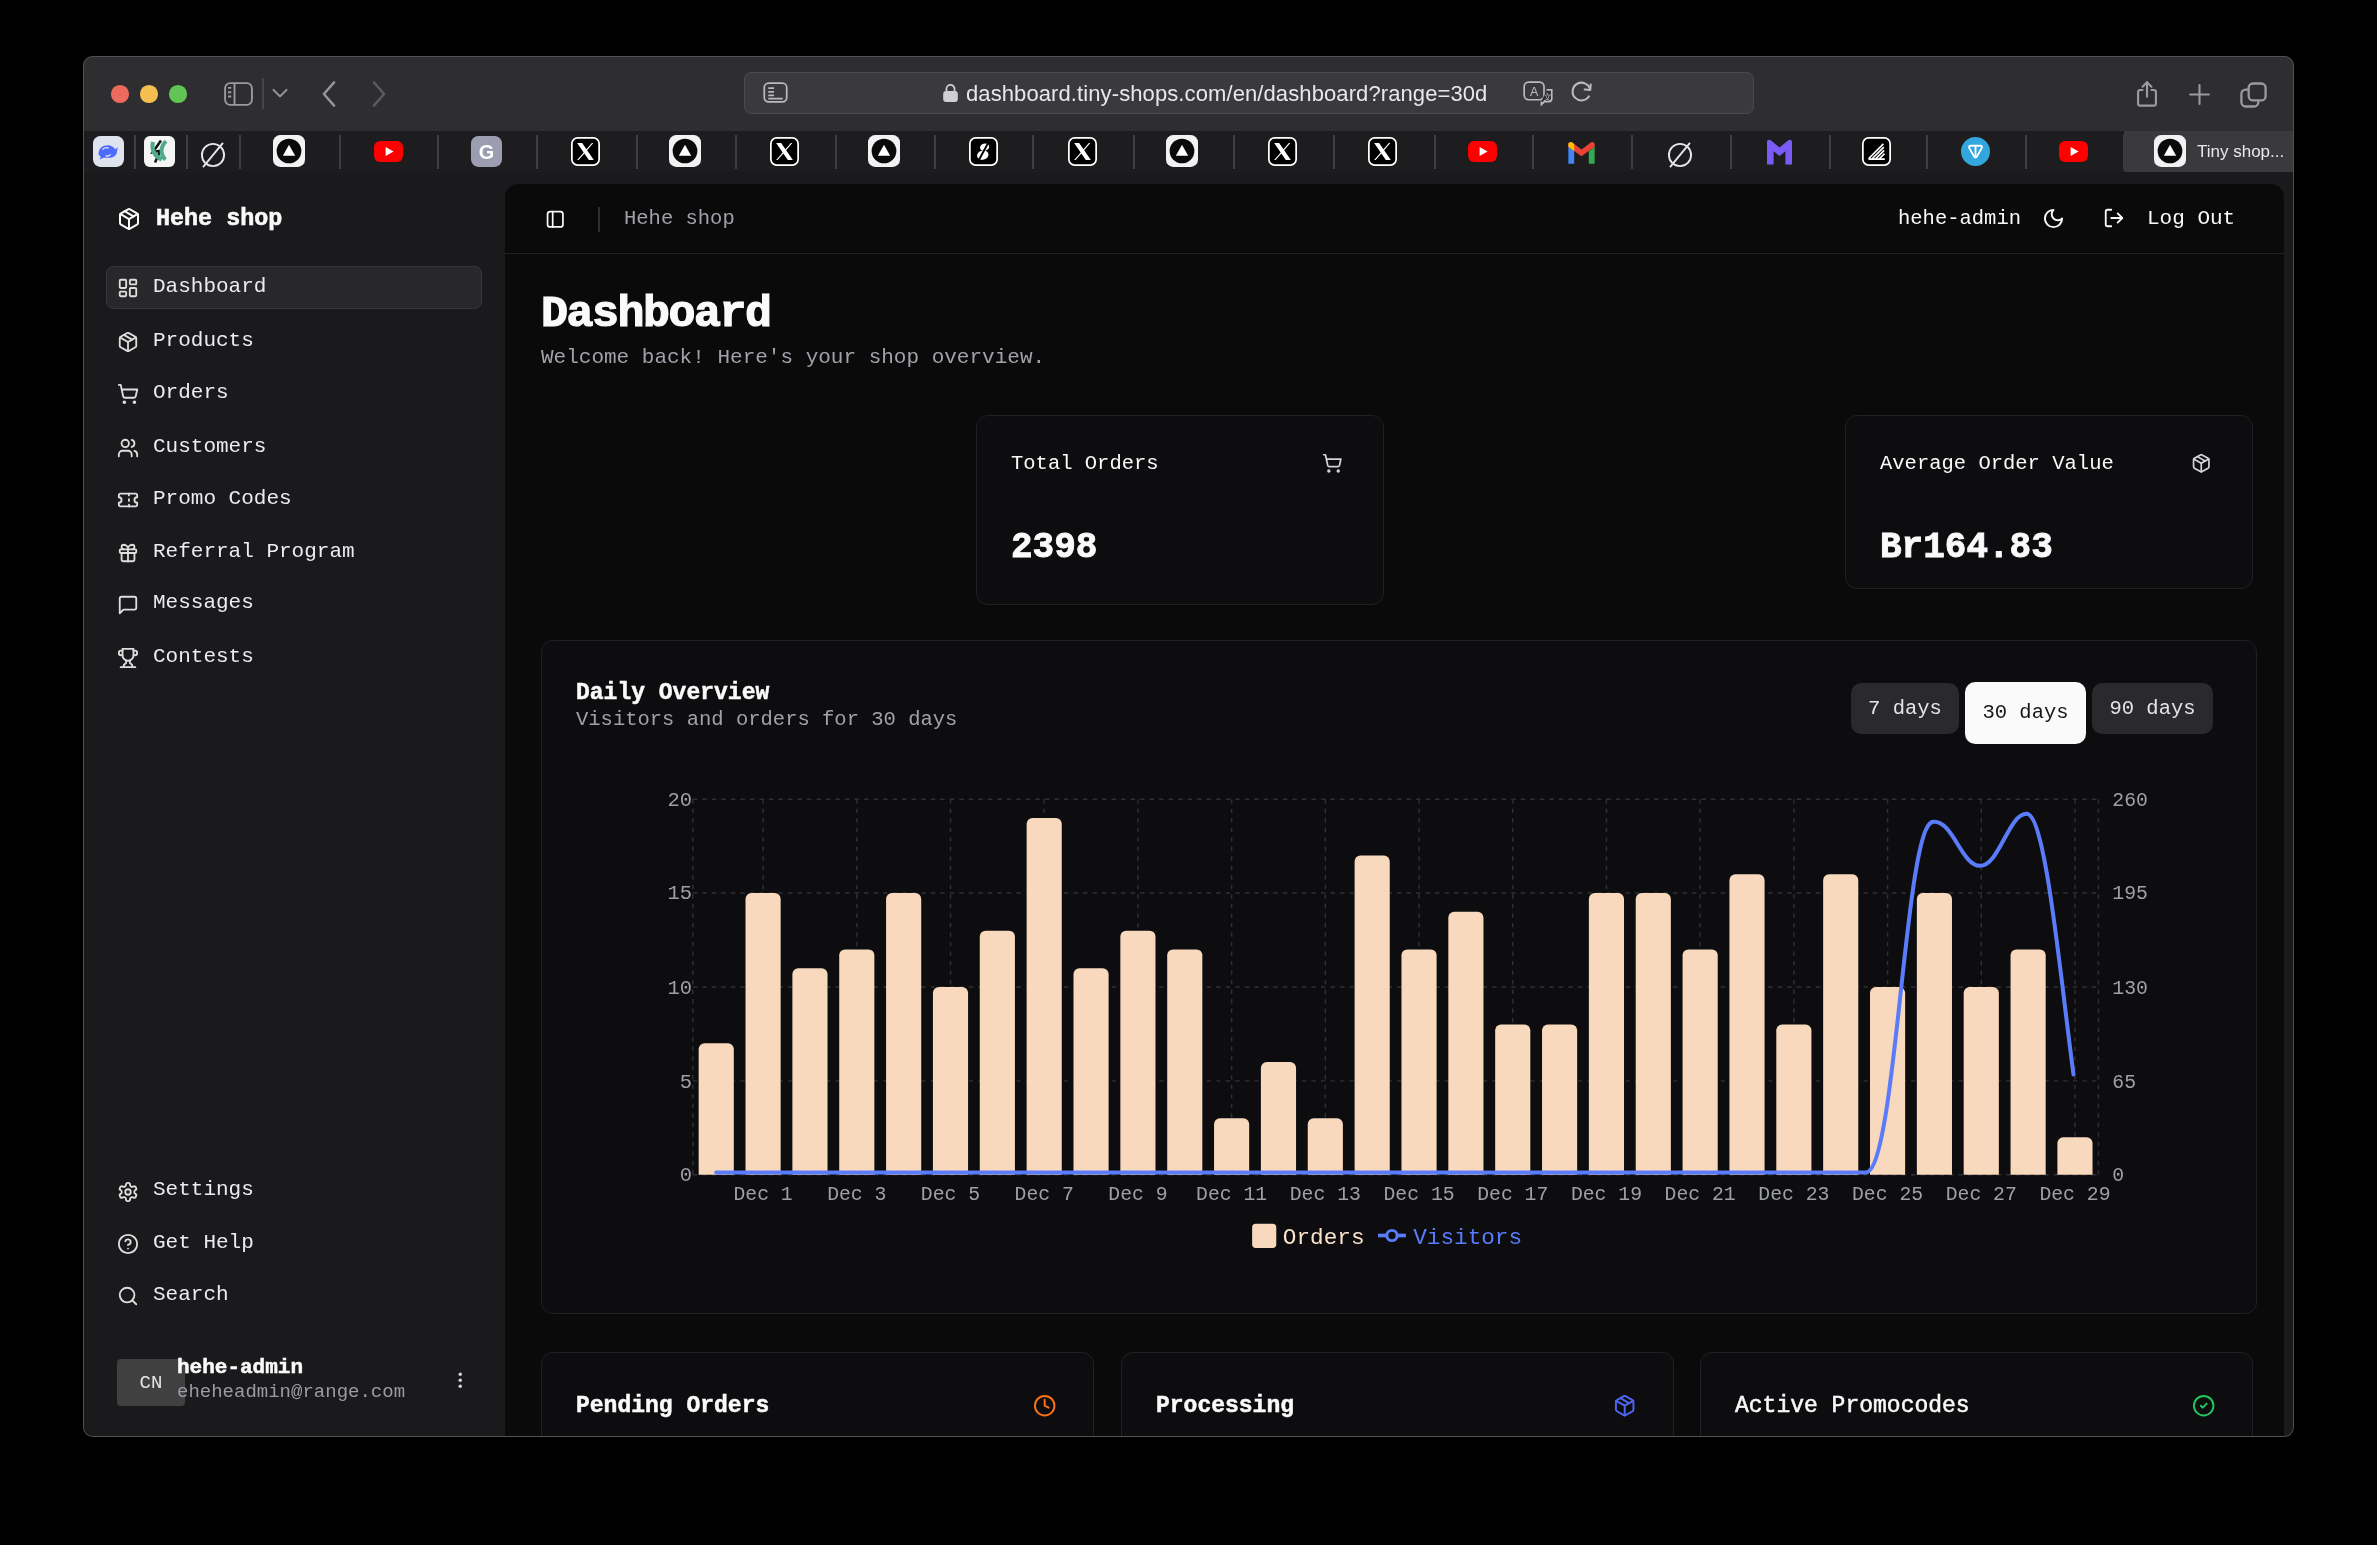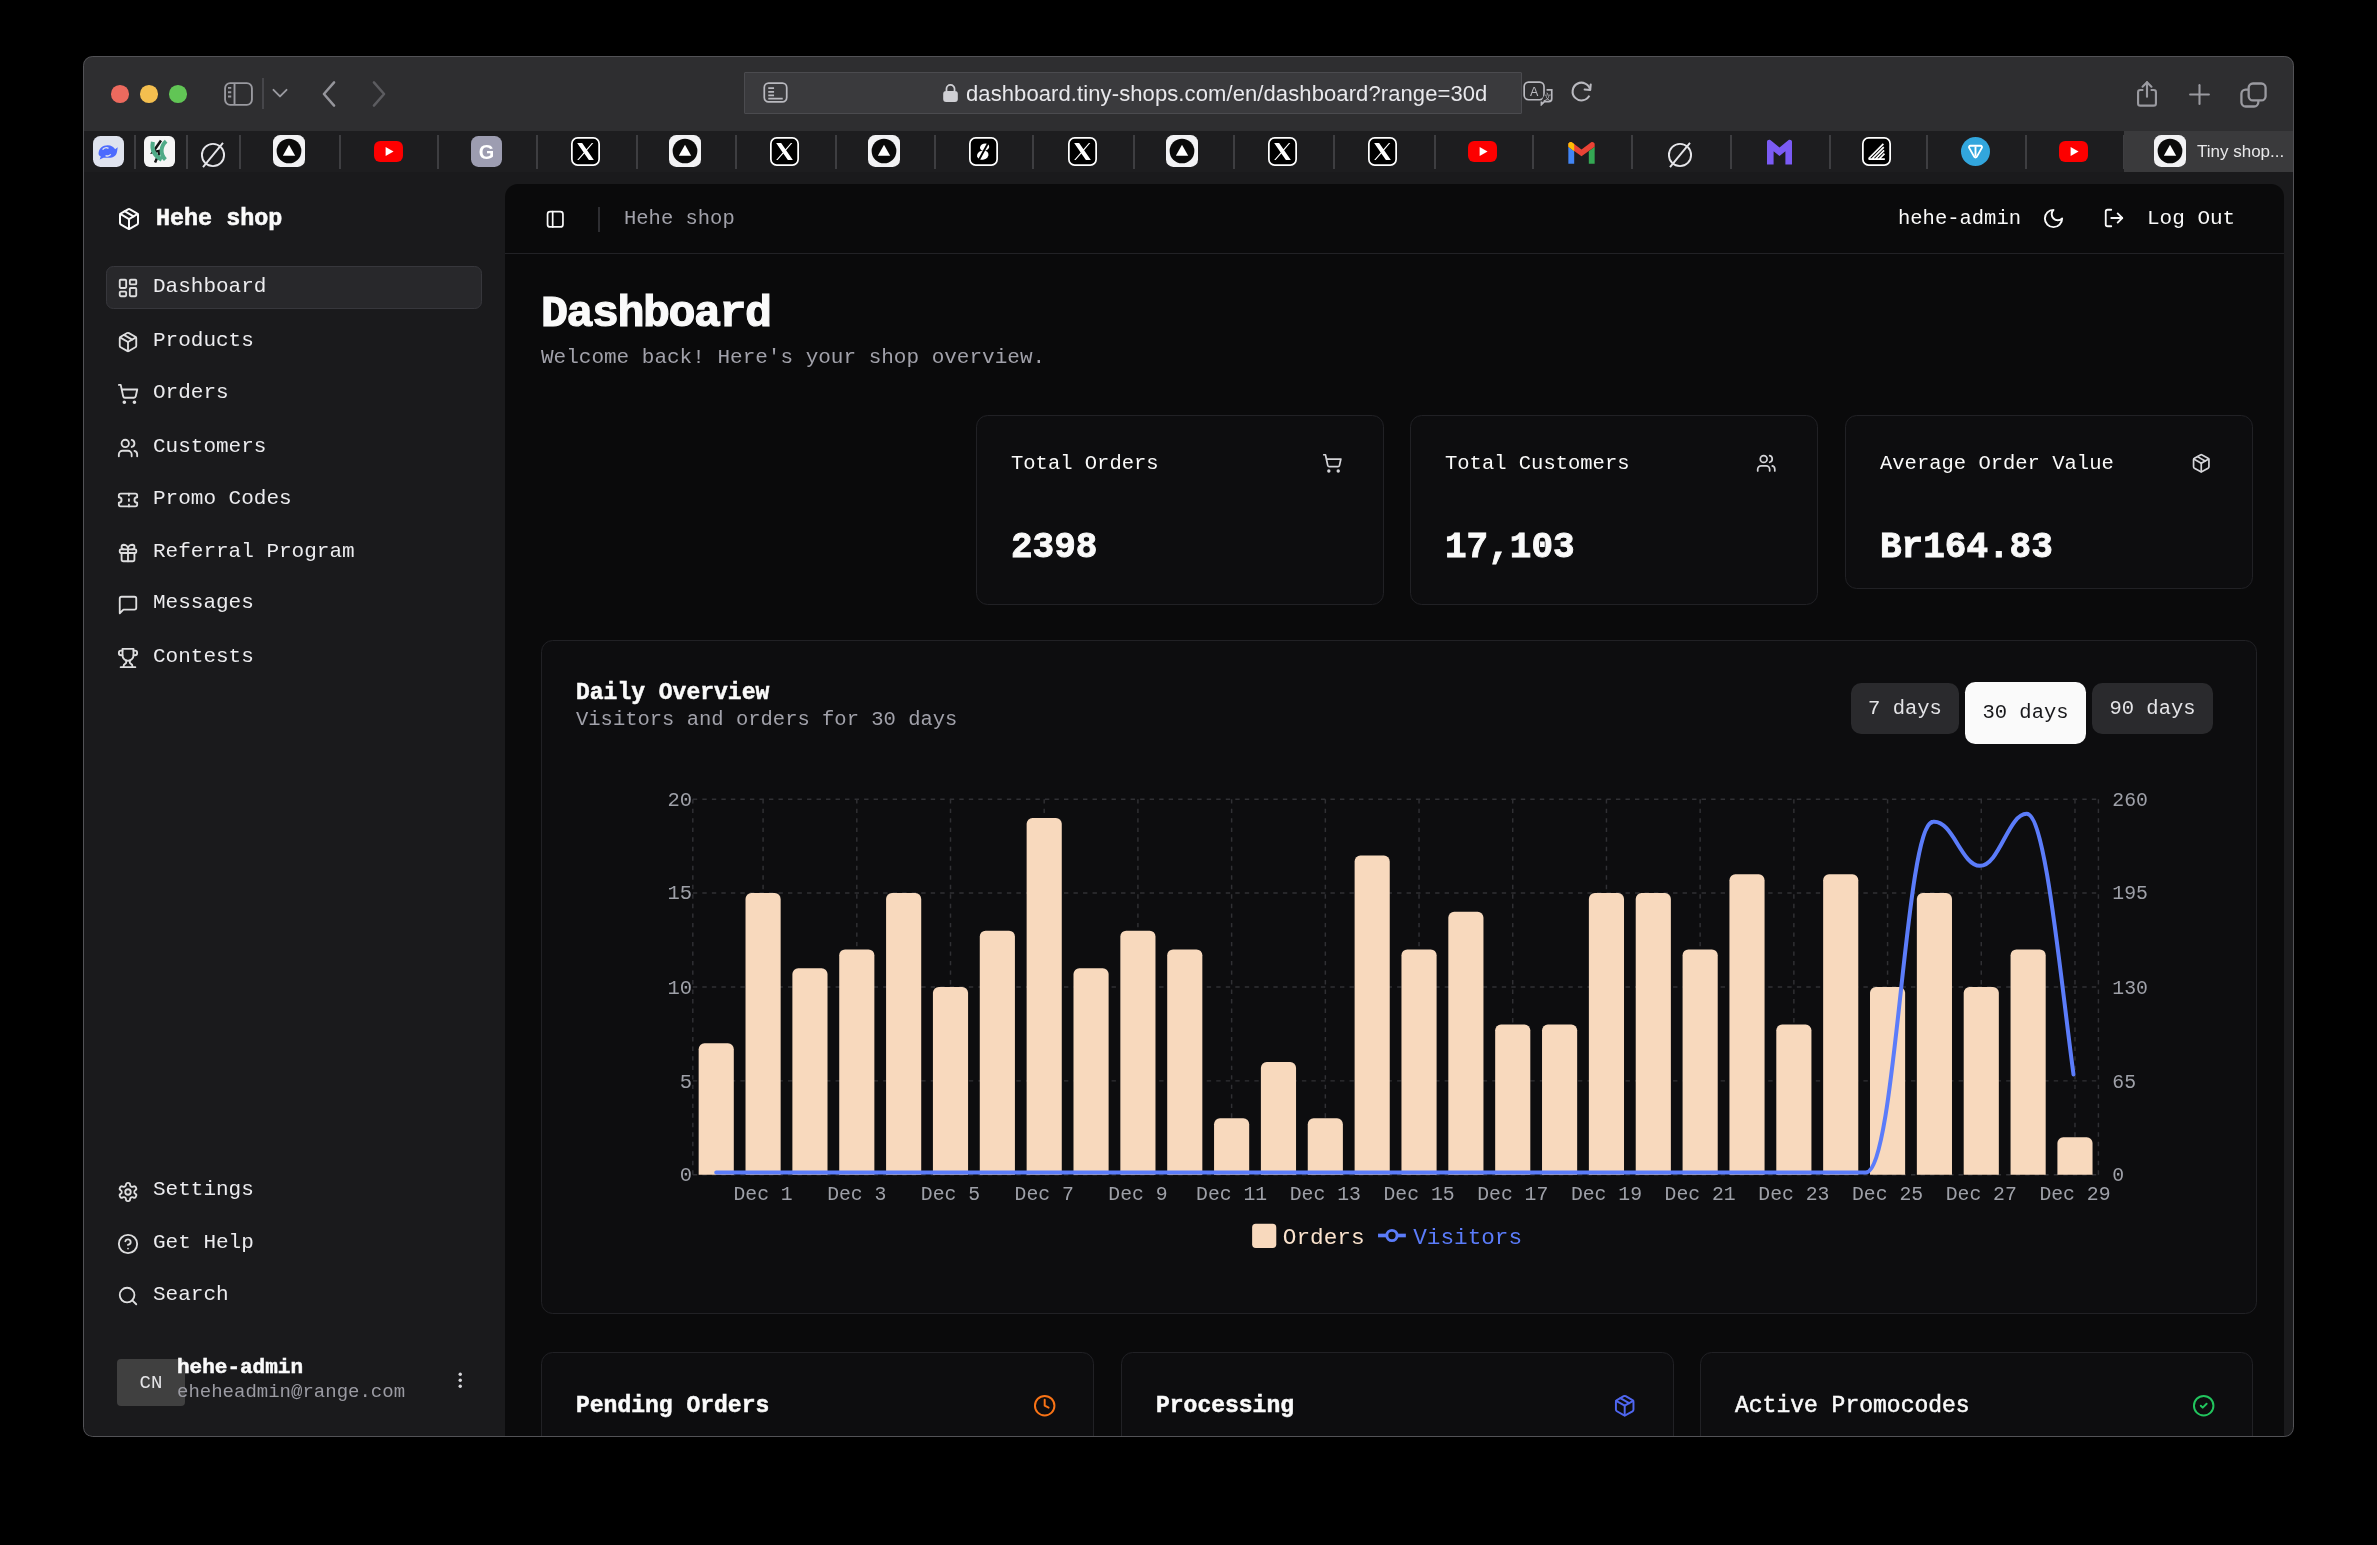--- a/index.html
+++ b/index.html
@@ -41,21 +41,21 @@
     <svg class="ic abs" style="left:189px;top:31.5px" width="16" height="11" viewBox="0 0 22 15" fill="none" stroke="#9a9aa0" stroke-width="2.6" stroke-linecap="round" stroke-linejoin="round">
         <polyline points="2,2.5 11,11.5 20,2.5"></polyline>
       </svg>
     <svg class="ic abs" style="left:238px;top:24px" width="16" height="28" viewBox="0 0 22 38" fill="none" stroke="#95959b" stroke-width="3.4" stroke-linecap="round" stroke-linejoin="round">
         <polyline points="18,3 4,19 18,35"></polyline>
       </svg>
     <svg class="ic abs" style="left:288px;top:24px" width="16" height="28" viewBox="0 0 22 38" fill="none" stroke="#5c5c60" stroke-width="3.4" stroke-linecap="round" stroke-linejoin="round">
         <polyline points="4,3 18,19 4,35"></polyline>
       </svg>
 
-    <div class="abs" style="left:661px;top:16px;width:778px;height:42px;background:#3a3a3d;border:1.5px solid #4b4b4f;border-radius:1px">
+    <div class="abs" style="left:661px;top:16px;width:1010px;height:42px;background:#3a3a3d;border:1.5px solid #4b4b4f;border-radius:7px">
       <svg class="ic abs" style="left:18.3px;top:8.8px" width="25" height="21" viewBox="0 0 34 29" fill="none" stroke="#b9b9bf" stroke-width="2.4">
         <rect x="1.5" y="1.5" width="31" height="26" rx="6"></rect>
         <line x1="7" y1="8.5" x2="15" y2="8.5"></line>
           <line x1="7" y1="13.5" x2="15" y2="13.5"></line>
           <line x1="7" y1="18.5" x2="15" y2="18.5"></line>
           <line x1="7" y1="23" x2="27" y2="23"></line>
       </svg>
       <svg class="ic abs" style="left:197px;top:9.5px" width="17" height="20.5" viewBox="0 0 23 28" fill="none" stroke="#cfcfd4" stroke-width="2.4">
         <rect x="1.5" y="11" width="20" height="15" rx="4" fill="#cfcfd4" stroke="none"></rect>
         <path d="M6 11 V8 a5.5 5.5 0 0 1 11 0 V11"></path>
@@ -339,30 +339,20 @@
       <div class="abs" style="left:36px;top:105px;font-size:45px;font-weight:bold;color:#fafafa;letter-spacing:-1.5px;-webkit-text-stroke:1.2px #fafafa">Dashboard</div>
       <div class="abs" style="left:36px;top:162px;font-size:21px;color:#a1a1aa">Welcome back! Here's your shop overview.</div>
       <div class="card" style="left:471px;top:231px;width:408px;height:190px">
       <div class="abs" style="left:34px;top:36px;font-size:20.5px;color:#fafafa">Total Orders</div>
       <svg class="ic abs" style="left:345px;top:37px" width="20.5" height="20.5" viewBox="0 0 24 24" fill="none" stroke="#d4d4d8" stroke-width="2" stroke-linecap="round" stroke-linejoin="round">
             <circle cx="8" cy="21" r="1"></circle>
             <circle cx="19" cy="21" r="1"></circle>
             <path d="M2.05 2.05h2l2.66 12.42a2 2 0 0 0 2 1.58h9.78a2 2 0 0 0 1.95-1.57l1.65-7.43H5.12"></path>
           </svg>
       <div class="abs" style="left:34px;top:111px;font-size:36px;font-weight:bold;color:#fafafa;-webkit-text-stroke:0.9px #fafafa">2398</div>
-      </div>
-      <div class="card" style="left:905px;top:231px;width:408px;height:190px">
-      <div class="abs" style="left:34px;top:36px;font-size:20.5px;color:#fafafa">Total Customers</div>
-      <svg class="ic abs" style="left:345px;top:37px" width="20.5" height="20.5" viewBox="0 0 24 24" fill="none" stroke="#d4d4d8" stroke-width="2" stroke-linecap="round" stroke-linejoin="round">
-            <path d="M16 21v-2a4 4 0 0 0-4-4H6a4 4 0 0 0-4 4v2"></path>
-            <circle cx="9" cy="7" r="4"></circle>
-            <path d="M22 21v-2a4 4 0 0 0-3-3.87"></path>
-            <path d="M16 3.13a4 4 0 0 1 0 7.75"></path>
-          </svg>
-      <div class="abs" style="left:34px;top:111px;font-size:36px;font-weight:bold;color:#fafafa;-webkit-text-stroke:0.9px #fafafa">17,103</div>
       </div>
       <div class="card" style="left:1340px;top:231px;width:408px;height:174px">
       <div class="abs" style="left:34px;top:36px;font-size:20.5px;color:#fafafa">Average Order Value</div>
       <svg class="ic abs" style="left:345px;top:37px" width="20.5" height="20.5" viewBox="0 0 24 24" fill="none" stroke="#d4d4d8" stroke-width="2" stroke-linecap="round" stroke-linejoin="round">
             <path d="M16.5 9.4 7.55 4.24"></path>
             <path d="M21 16V8a2 2 0 0 0-1-1.73l-7-4a2 2 0 0 0-2 0l-7 4A2 2 0 0 0 3 8v8a2 2 0 0 0 1 1.73l7 4a2 2 0 0 0 2 0l7-4A2 2 0 0 0 21 16z"></path>
             <path d="M3.27 6.96 12 12.01l8.73-5.05"></path>
             <path d="M12 22.08V12"></path>
           </svg>
       <div class="abs" style="left:34px;top:111px;font-size:36px;font-weight:bold;color:#fafafa;-webkit-text-stroke:0.9px #fafafa">Br164.83</div>

